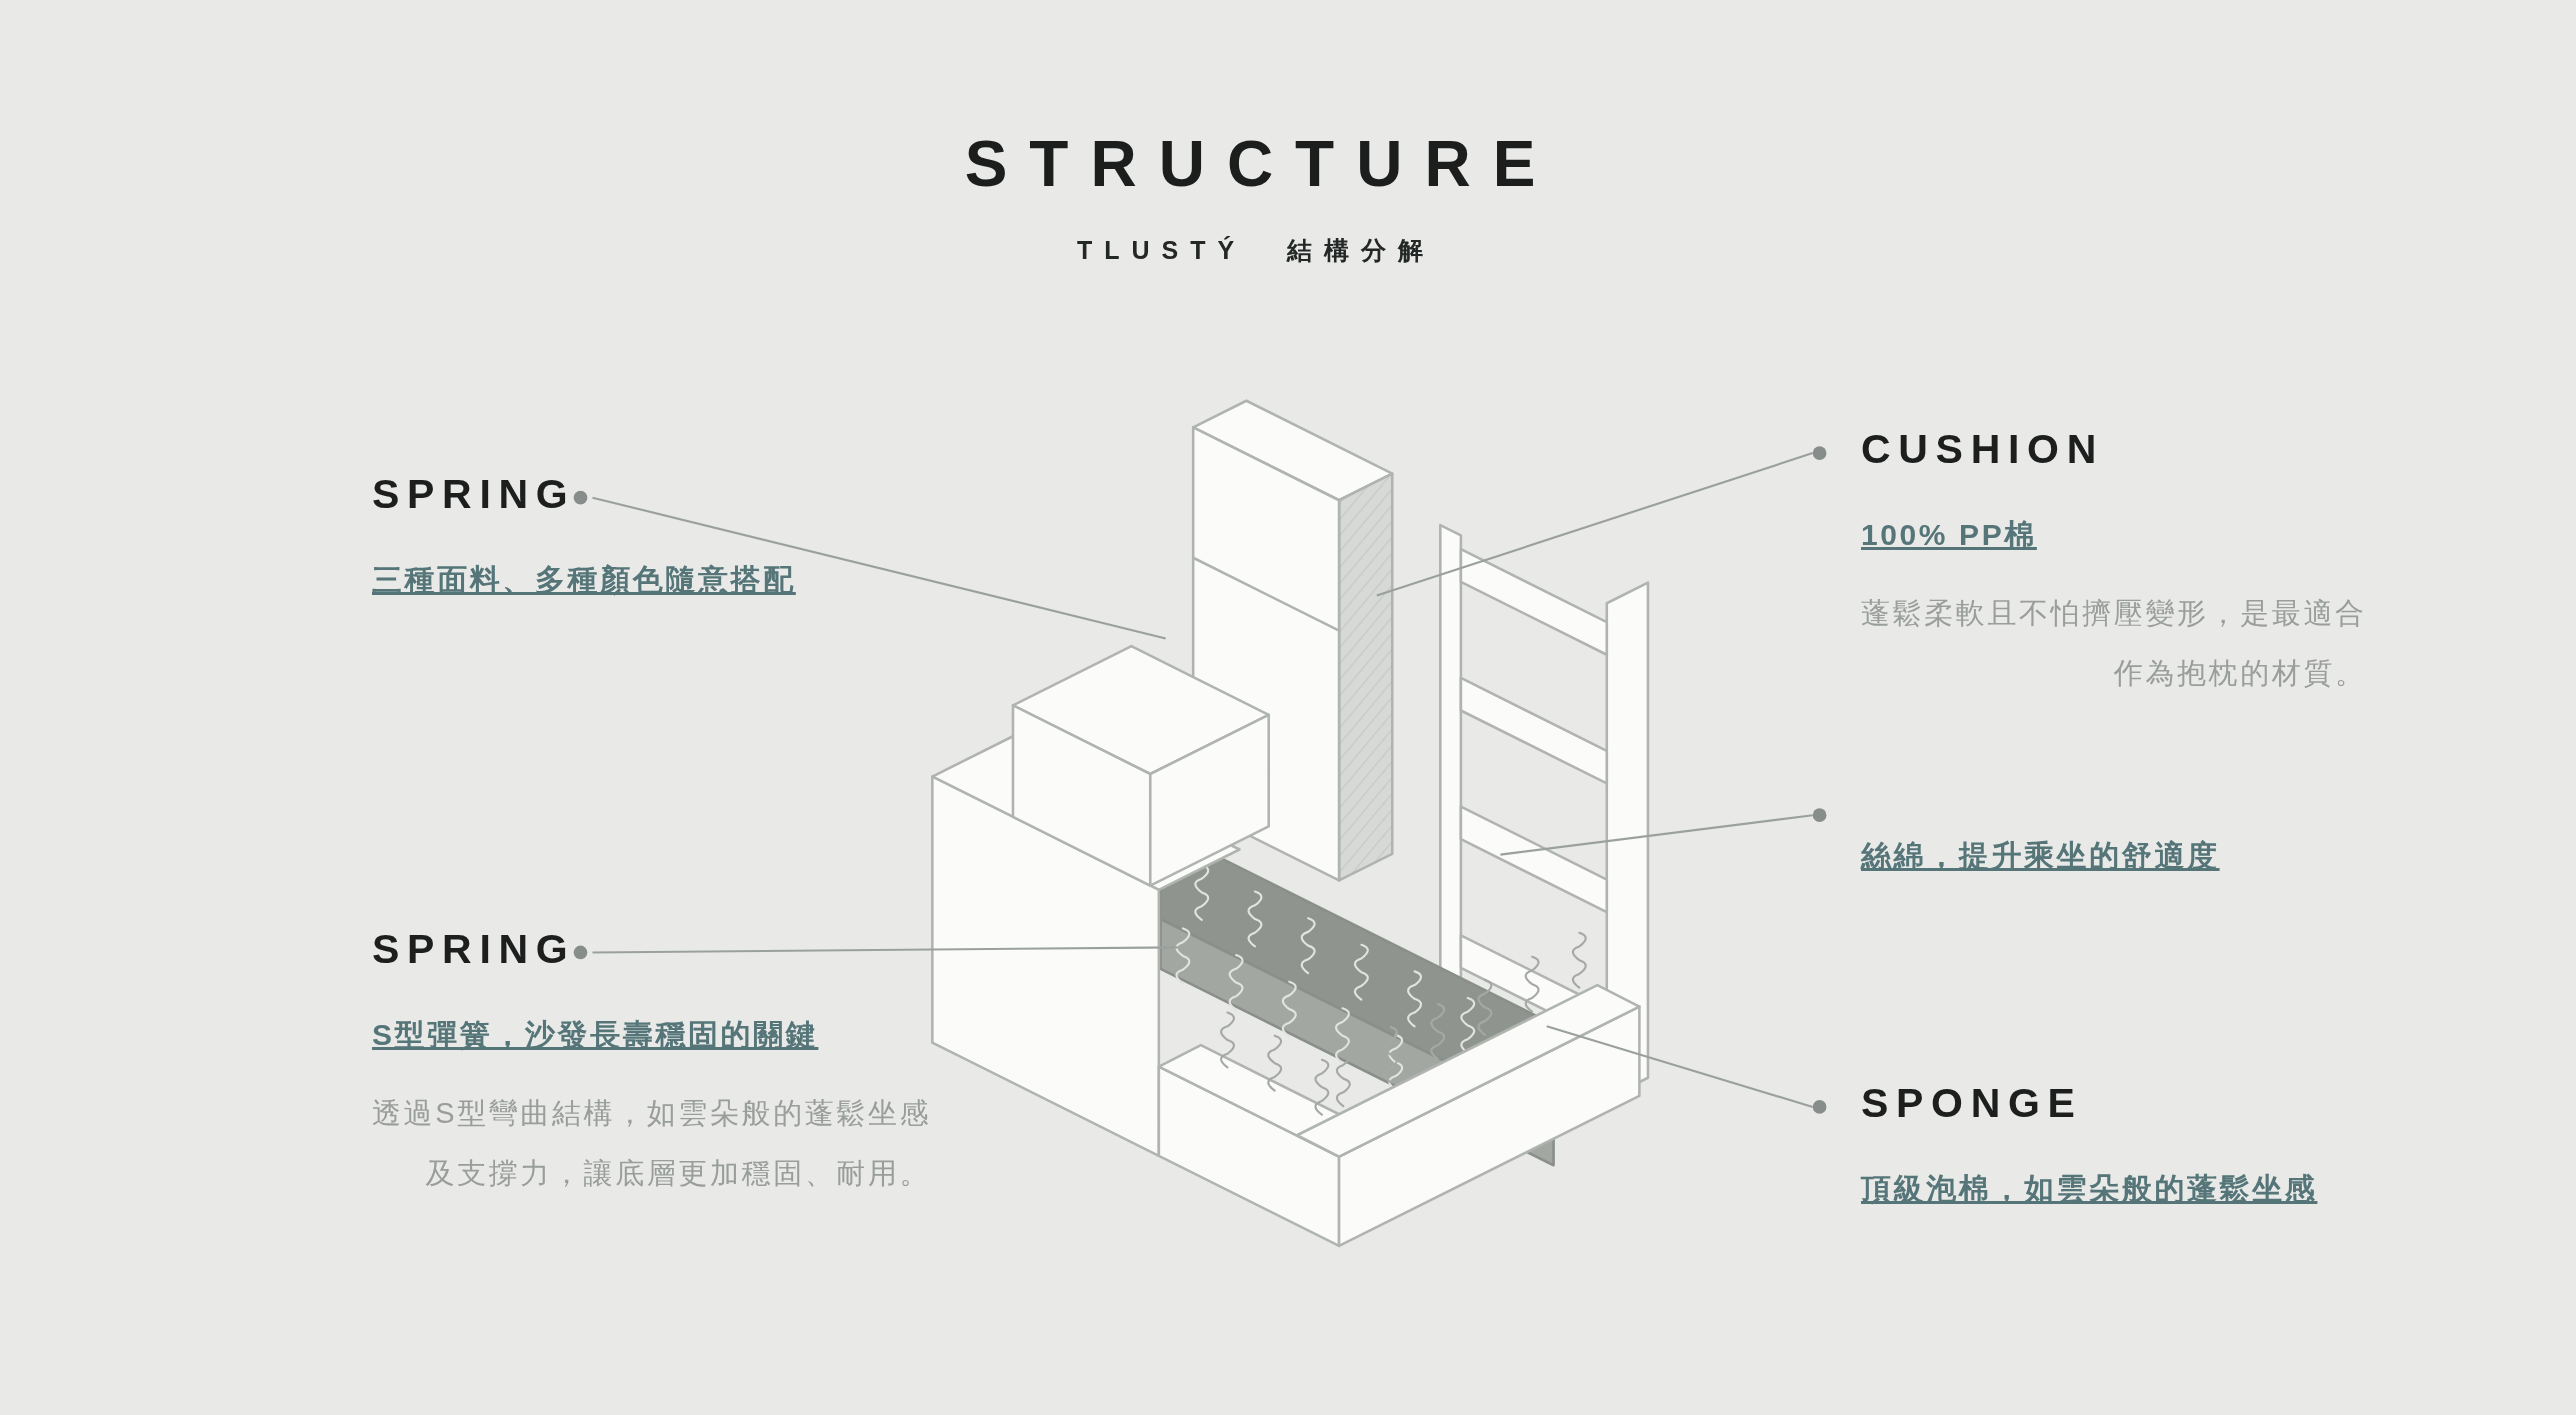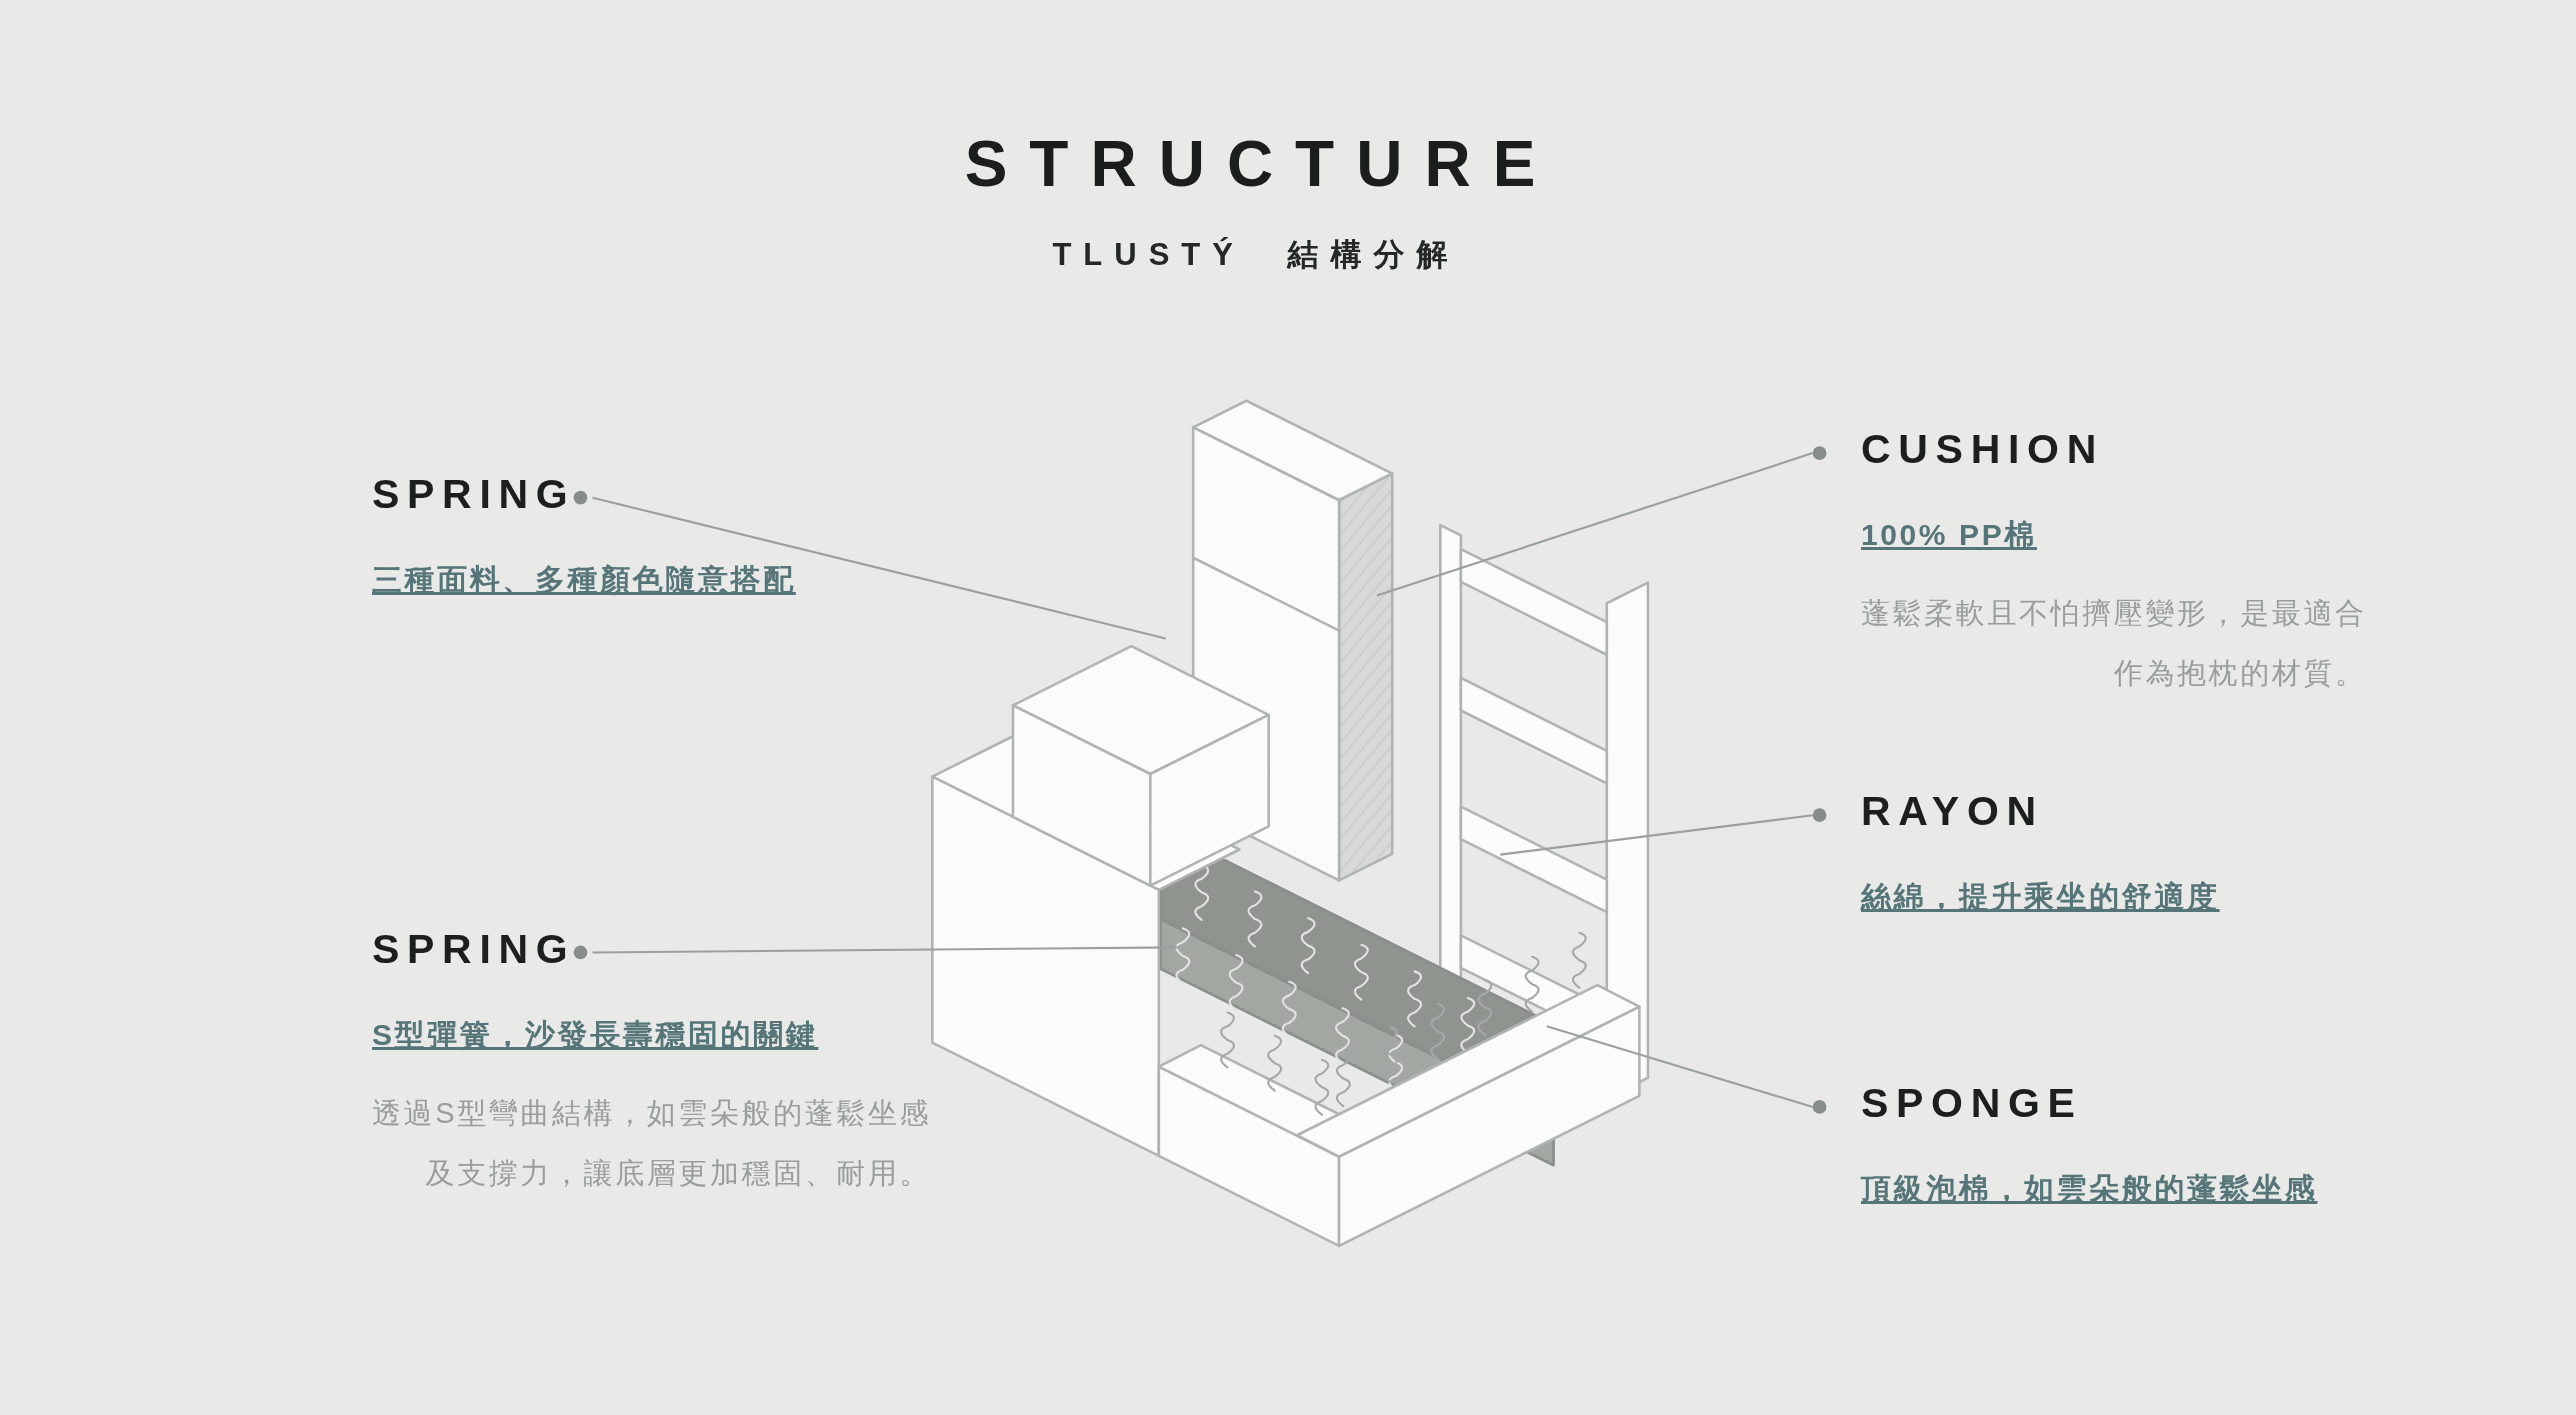--- a/index.html
+++ b/index.html
@@ -20,21 +20,21 @@
   }
   .title {
     font-size: 64px;
     font-weight: 700;
     letter-spacing: 22px;
     text-indent: 22px;
     color: #1c1e1d;
   }
   .subtitle {
     margin-top: 33px;
-    font-size: 31px;
+    font-size: 25px;
     font-weight: 600;
     letter-spacing: 12px;
     text-indent: 12px;
     word-spacing: 22px;
     color: #23272 6;
     color: #232726;
   }
   .illustration {
     position: absolute;
     top: 0; left: 0;
@@ -203,21 +203,20 @@
   <div class="callout co-cushion">
     <h2>CUSHION</h2>
     <p class="lead">100% PP棉</p>
     <div class="body-block">
       <p class="body-line">蓬鬆柔軟且不怕擠壓變形，是最適合</p>
       <p class="body-line">作為抱枕的材質。</p>
     </div>
   </div>
 
   <div class="callout co-rayon">
-    <h2>RAYON</h2>
     <p class="lead">絲綿，提升乘坐的舒適度</p>
   </div>
 
   <div class="callout co-sponge">
     <h2>SPONGE</h2>
     <p class="lead">頂級泡棉，如雲朵般的蓬鬆坐感</p>
   </div>
 
 </div>
 

